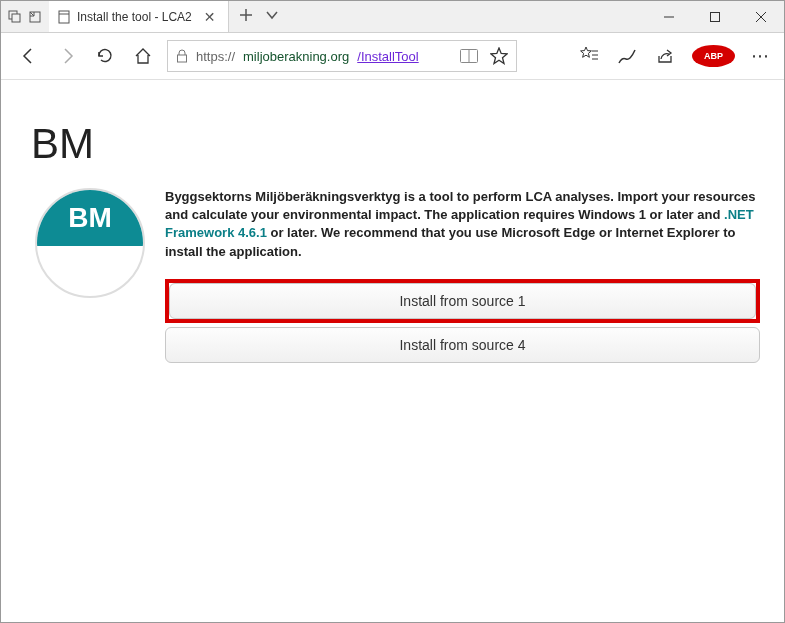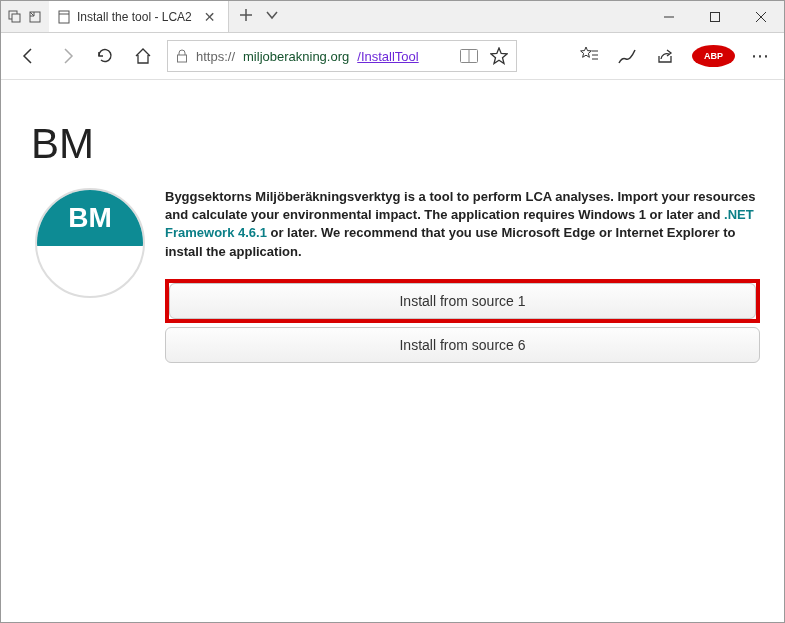--- a/index.html
+++ b/index.html
@@ -257,17 +257,17 @@
         </div>
     </div>
     <div class="desc">
       <p>
         <b><span>Byggsektorns Miljöberäkningsverktyg is a tool to perform LCA analyses. Import your resources and calculate your environmental impact. The application requires Windows 1 or later and </span><a href="#">.NET Framework 4.6.1</a><span> or later. We recommend that you use Microsoft Edge or Internet Explorer to install the application.</span></b>
       </p>
       <div class="buttons">
         <div class="highlight">
           <button class="install-btn">Install from source 1</button>
         </div>
-        <button class="install-btn">Install from source 6</button>
+        <button class="install-btn">Install from source 4</button>
       </div>
     </div>
   </div>
 </div>
 
 </body></html>

